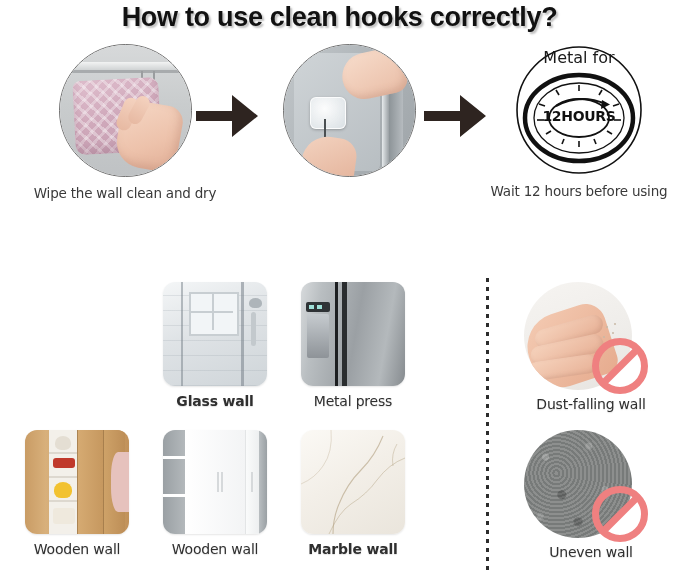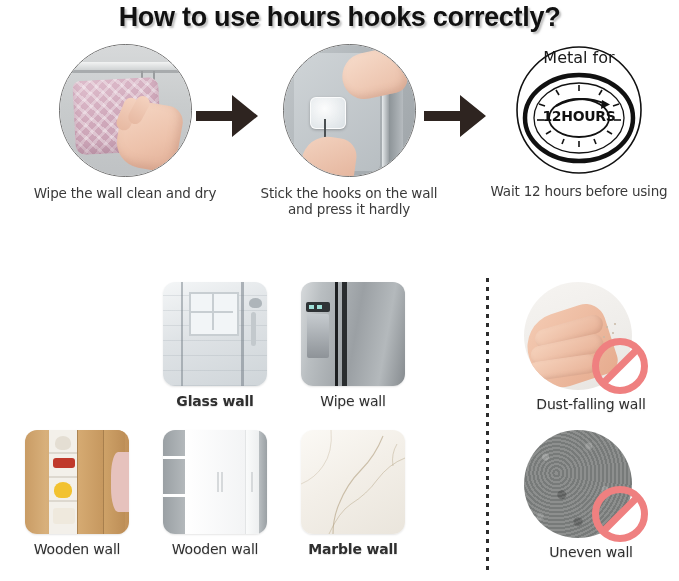--- a/index.html
+++ b/index.html
@@ -229,21 +229,21 @@
     content:"";position:absolute;left:50%;top:-1px;margin-left:-3.5px;
     width:7px;height:44px;background:#ef8080;
     transform:rotate(45deg);transform-origin:50% 50%;
   }
 </style>
 </head>
 <body>
 
 <div class="page">
 
-  <div class="title">How to use hours hooks correctly?</div>
+  <div class="title">How to use clean hooks correctly?</div>
 
   <div class="steps">
 
     <div class="step step1">
       <div class="circle">
         <div class="s1bg"></div>
         <div class="s1rail"></div>
         <div class="s1rail2"></div>
         <div class="s1hook"></div>
         <div class="s1cloth"></div>
@@ -263,24 +263,20 @@
     <div class="step step2">
       <div class="circle">
         <div class="s2bg"></div>
         <div class="s2panel"></div>
         <div class="s2edge"></div>
         <div class="s2edge2"></div>
         <div class="s2sticker"></div>
         <div class="s2hookwire"></div>
         <div class="s2thumb"></div>
         <div class="s2low"></div>
-      </div>
-      <div class="cap">
-        <div>Stick the hooks on the wall</div>
-        <div>and press it hardly</div>
       </div>
     </div>
 
     <div style="position:absolute;left:424px;top:48px;">
       <svg width="64" height="48" viewBox="0 0 64 48">
         <path d="M0 19 L36 19 L36 3 L62 24 L36 45 L36 29 L0 29 Z" fill="#2e2420"></path>
       </svg>
     </div>
 
     <div class="step step3">
@@ -330,21 +326,21 @@
     <div class="slabel">Glass wall</div>
   </div>
 
   <div class="surf" style="left:288px;top:282px;width:130px;">
     <div class="sq metalwall">
       <div class="mgap"></div>
       <div class="mgap2"></div>
       <div class="mpanel"></div>
       <div class="mdisp"></div>
     </div>
-    <div class="slabel">Wipe wall</div>
+    <div class="slabel">Metal press</div>
   </div>
 
   <div class="surf" style="left:12px;top:430px;width:130px;">
     <div class="sq" style="background:linear-gradient(90deg,#c99c65 0%,#d8b07b 20%,#cba269 48%,#d2a96f 72%,#c1915a 100%);">
       <div class="wpanel" style="left:52px;width:26px;background:linear-gradient(90deg,#d6ab73,#c6985f);"></div>
       <div class="wpanel" style="left:78px;width:22px;background:linear-gradient(90deg,#cfa369,#bd8e57);"></div>
       <div class="wgap" style="left:52px;"></div>
       <div class="wgap" style="left:78px;"></div>
       <div class="wshelf"></div>
       <div class="wsl" style="top:22px;"></div>

